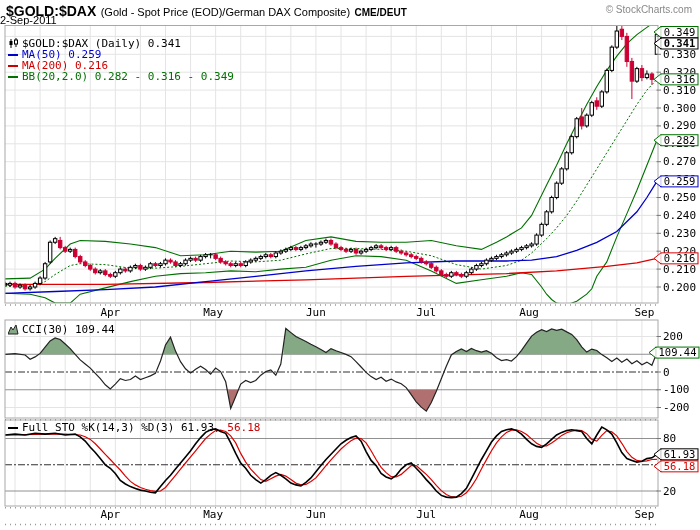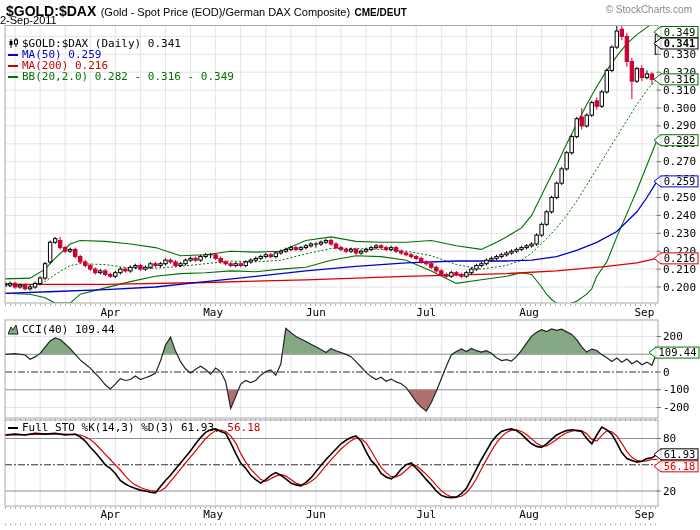--- a/index.html
+++ b/index.html
@@ -62,21 +62,21 @@
       <span class="dash" style="background:#007000"></span>
       <span style="color:#007000">BB(20,2.0) 0.282 - 0.316 - 0.349</span>
     </div>
   </div>
 
   <div class="legend" style="top:324px;">
     <div class="lrow">
       <svg width="11" height="11">
         <polygon points="0,10 3,3 5,6 8,1 10,10" fill="#85a885" stroke="#222" stroke-width="1"></polygon>
       </svg>
-      <span>CCI(40) 109.44</span>
+      <span>CCI(30) 109.44</span>
     </div>
   </div>
 
   <div class="legend" style="top:422px;text-align:right;">
     <div class="lrow">
       <span class="dash" style="background:#000"></span>
       <span>Full STO %K(14,3) %D(3) 61.93,</span>
       <span>&nbsp;</span>
       <span class="red">56.18</span>
     </div>

